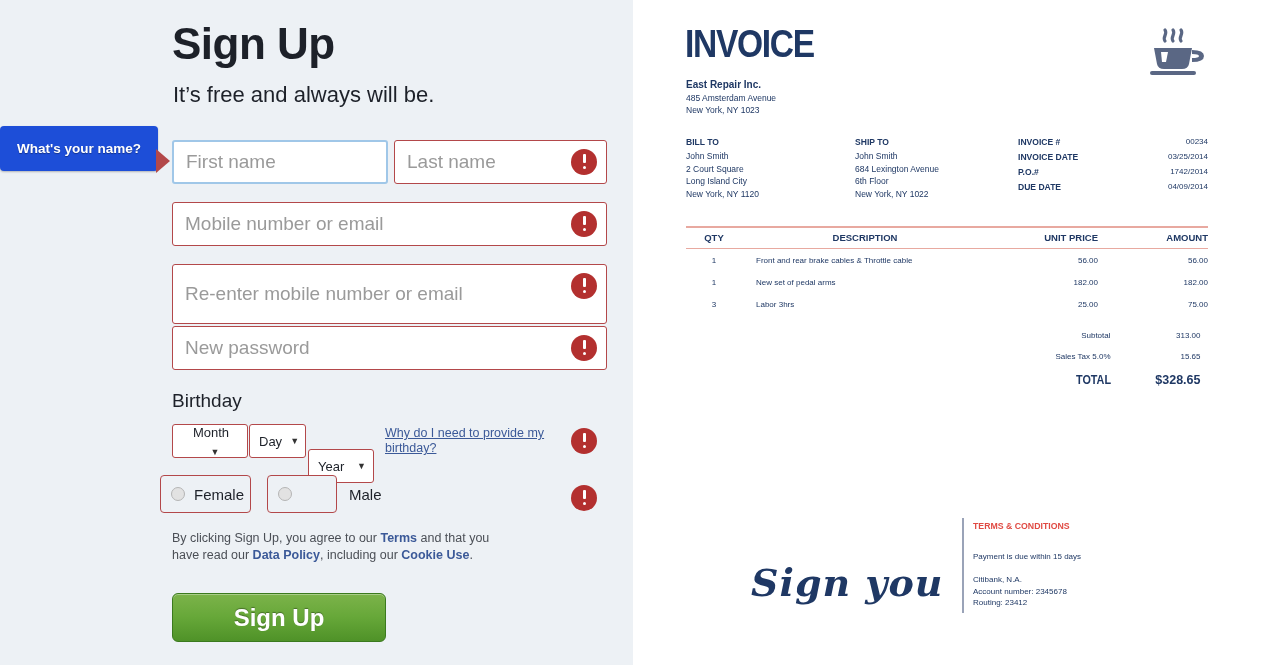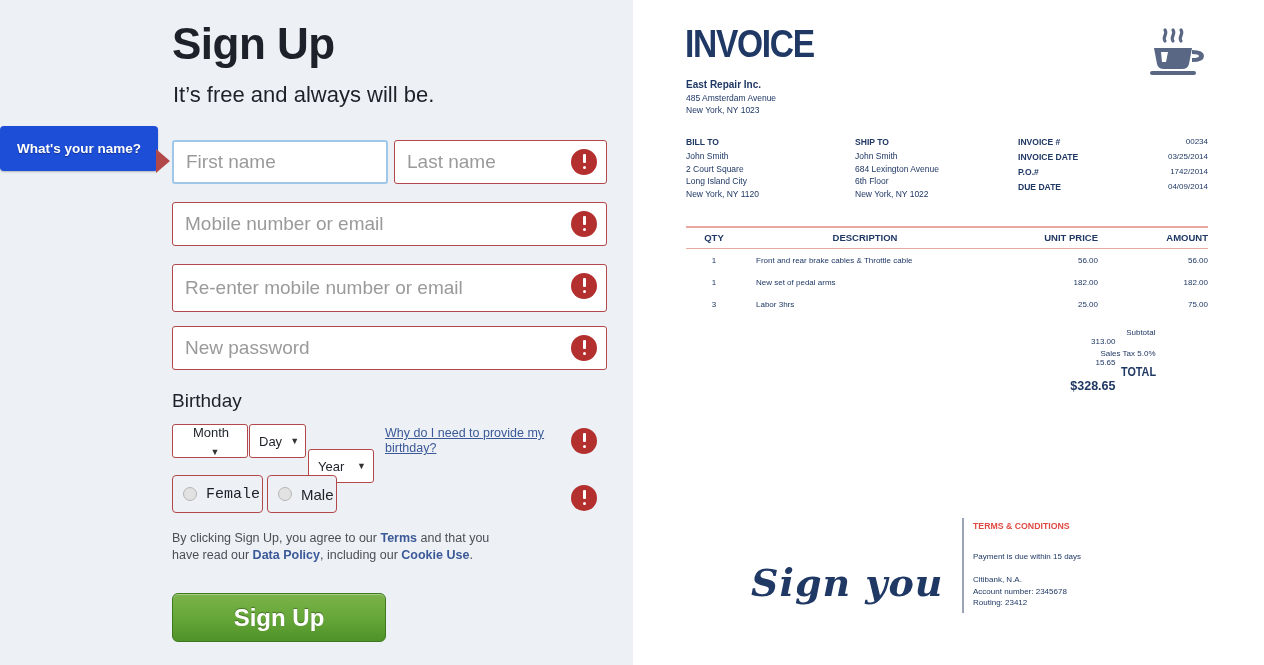--- a/index.html
+++ b/index.html
@@ -58,21 +58,21 @@
     display: flex; align-items: center;
   }
   .field.focused { border: 2px solid #a0c7e8; }
   .field .ph {
     font-size: 19px; color: #9a9a9a; padding-left: 12px;
     white-space: nowrap; overflow: hidden;
   }
   #f-first  { left: 172px; top: 140px; width: 216px; height: 44px; }
   #f-last   { left: 394px; top: 140px; width: 213px; height: 44px; }
   #f-mobile { left: 172px; top: 202px; width: 435px; height: 44px; }
-  #f-remob  { left: 172px; top: 264px; width: 435px; height: 48px; }
+  #f-remob  { left: 172px; top: 264px; width: 435px; height: 60px; }
   #f-pass   { left: 172px; top: 326px; width: 435px; height: 44px; }
 
   
   .err {
     position: absolute;
     width: 26px; height: 26px; border-radius: 50%;
     background: #b3302f;
     display: flex; align-items: center; justify-content: center;
   }
   .err::before {
@@ -119,22 +119,22 @@
     position: absolute; height: 38px;
     background: #edf1f5; border: 1px solid #b3484a; border-radius: 4px;
     display: flex; align-items: center; padding: 0 12px 0 10px;
   }
   .gbox .radio {
     width: 14px; height: 14px; border-radius: 50%;
     background: #e2e2e2; border: 1px solid #b5b5b5;
     margin-right: 9px; flex: none;
   }
   .gbox .glbl { font-size: 15px; color: #1d2129; }
-  #g-female { left: 172px; top: 475px; width: 91px; font-family: Liberation Mono, monospace; }
-  #g-male   { left: 267px; top: 475px; width: 70px; }
+  #g-female { left: 160px; top: 475px; width: 91px; }
+  #g-male   { left: 267px; top: 475px; width: 70px; gap: 48px; }
 
   
   #terms {
     position: absolute; left: 172px; top: 530px; width: 345px;
     font-size: 12.5px; color: #4b4f56; line-height: 17px;
   }
   #terms a { color: #3b5998; text-decoration: none; font-weight: bold; }
 
   
   #signup-btn {
@@ -206,21 +206,21 @@
     font-size: 8px; color: #1f3864;
   }
   .c-qty  { width: 56px; text-align: center; }
   .c-desc { width: 246px; text-align: left; padding-left: 14px; }
   .c-desc.head { text-align: center; padding-left: 0; }
   .c-unit { width: 110px; text-align: right; }
   .c-amt  { width: 110px; text-align: right; }
 
   
   #totals { position: absolute; left: 300px; top: 325px; width: 275px; }
-  #totals .row { display: flex; justify-content: flex-end; align-items: center; height: 21px; flex-direction: column; }
+  #totals .row { display: flex; justify-content: center; align-items: center; height: 21px; }
   #totals .k { font-size: 8px; color: #1f3864; text-align: right; width: 170px; }
   #totals .v { font-size: 8px; color: #1f3864; text-align: right; width: 90px; }
   #totals .row.grand { height: 26px; }
   #totals .row.grand .k { font-size: 12px; font-weight: bold;
                           transform: scaleX(0.9); transform-origin: right center; }
   #totals .row.grand .v { font-size: 12.5px; font-weight: bold; }
 
   
   #thankyou {
     position: absolute; left: 118px; top: 560px;

